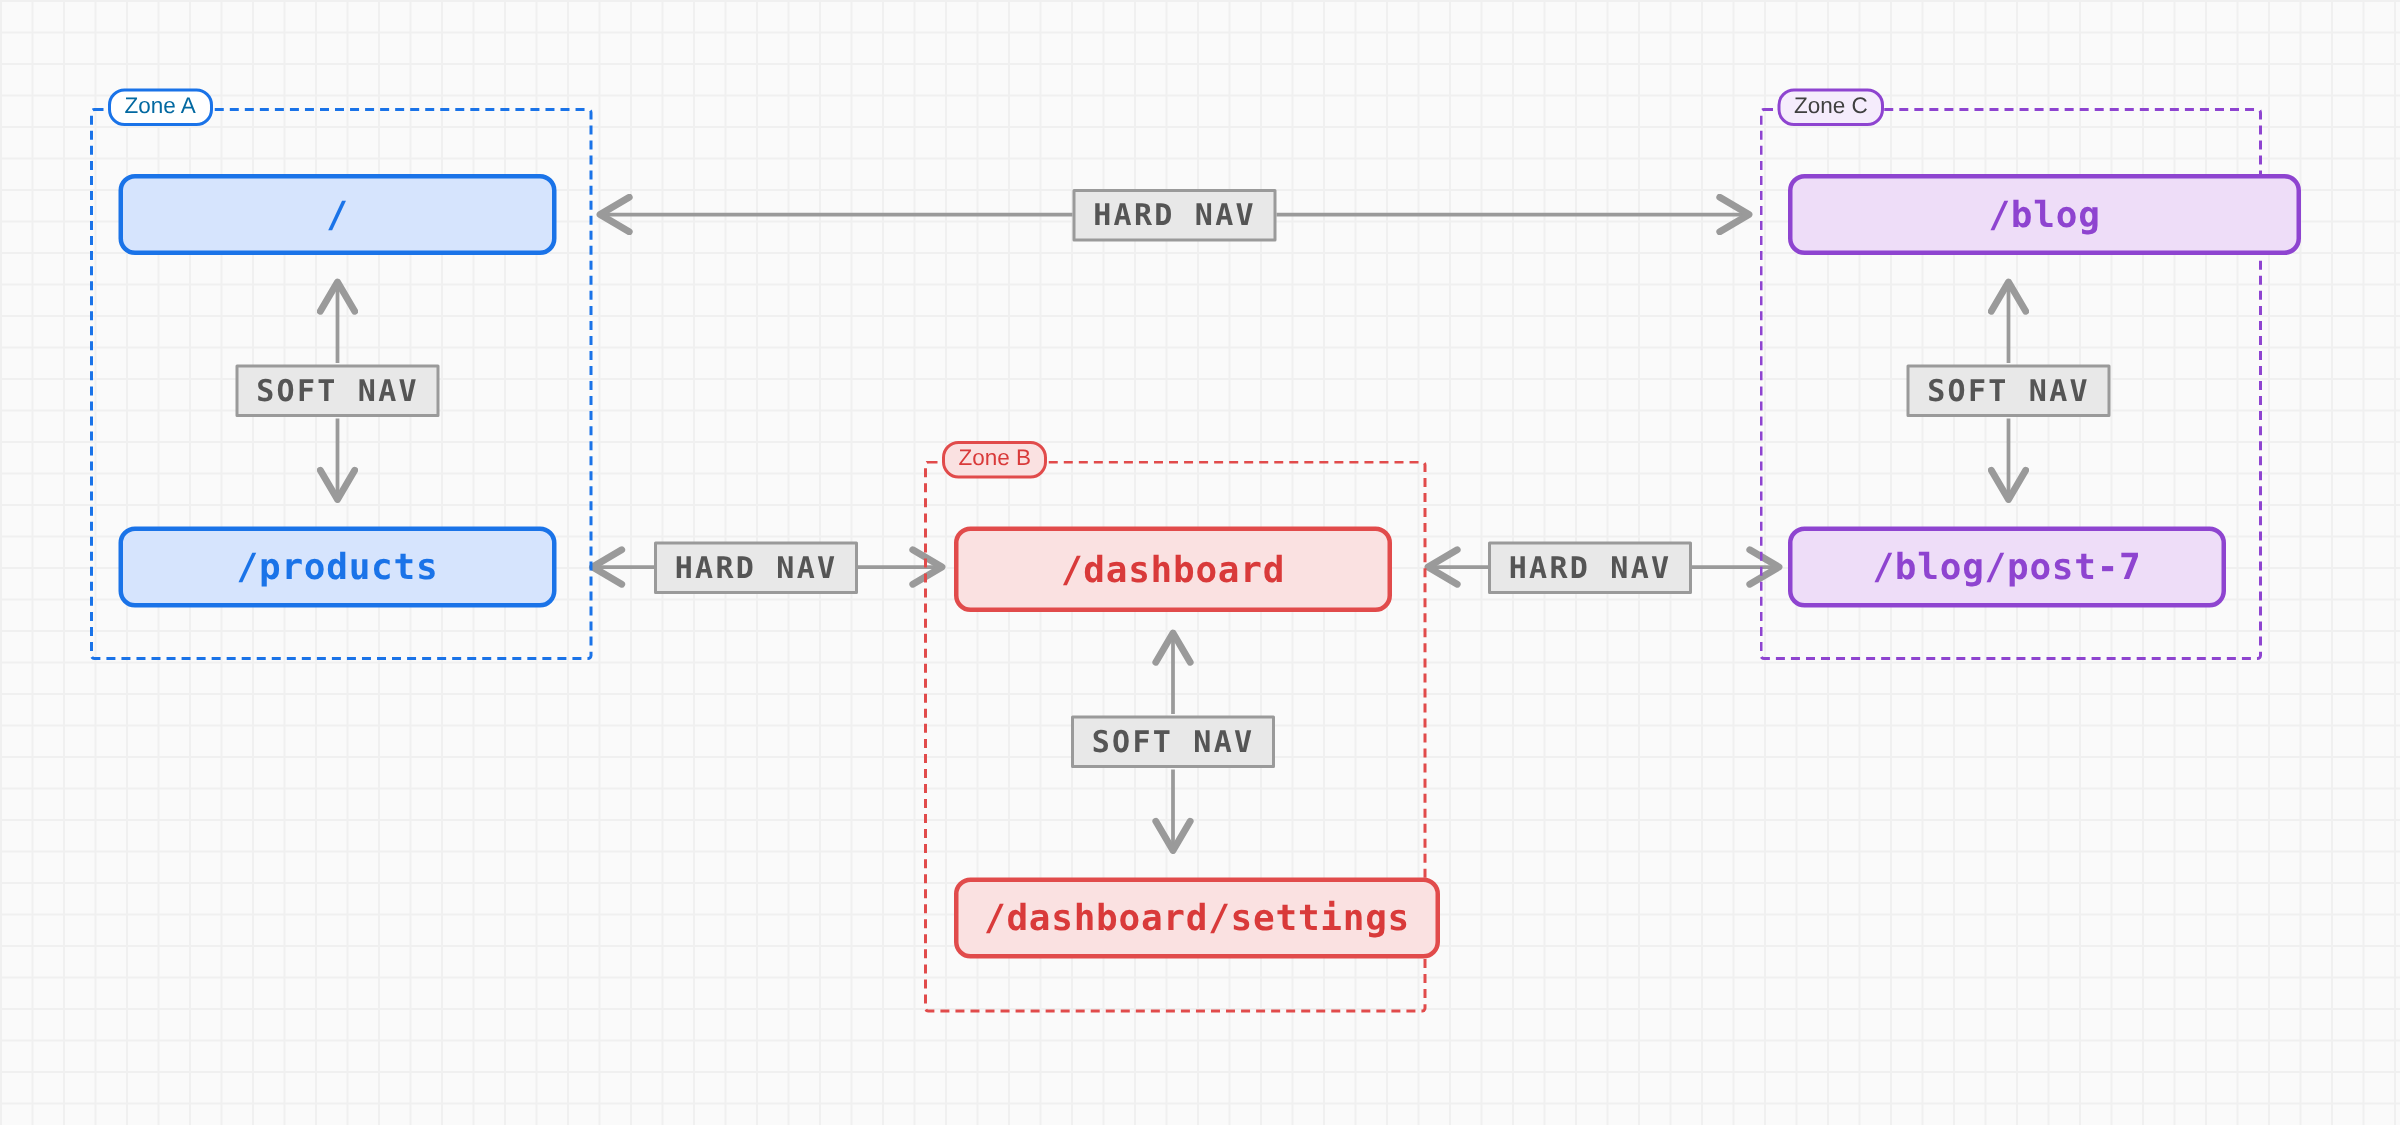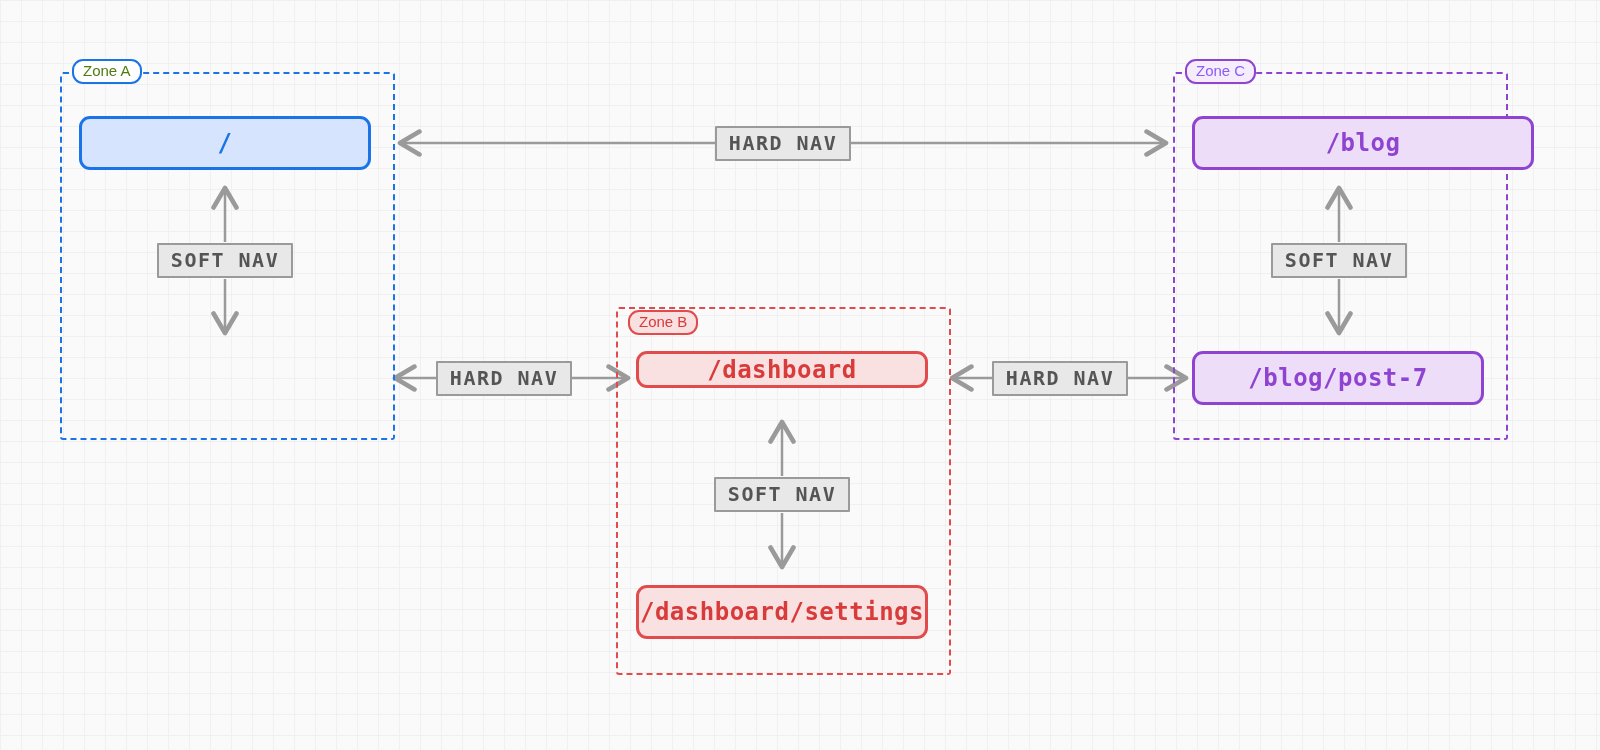--- a/index.html
+++ b/index.html
@@ -132,34 +132,35 @@
       <line x1="782" y1="513" x2="782" y2="567" stroke="#9a9a9a" stroke-width="2.5" marker-end="url(#arrow-open)"></line>
     </g>
 
     <g>
       <line x1="1339" y1="188" x2="1339" y2="242" stroke="#9a9a9a" stroke-width="2.5" marker-start="url(#arrow-open)"></line>
       <line x1="1339" y1="279" x2="1339" y2="333" stroke="#9a9a9a" stroke-width="2.5" marker-end="url(#arrow-open)"></line>
     </g>
   </svg>
 
   <div class="zone" style="left:60px; top:72px; width:335px; height:368px; border-color:#1a73e8;"></div>
-  <div class="zone-label" style="left:72px; top:59px; color:#4d7c0f; border-color:#1a73e8;">Zone A</div>
+  <div class="zone-label" style="left:72px; top:59px; color:#0369a1; border-color:#1a73e8;">Zone A</div>
 
   <div class="node" style="left:79px; top:116px; width:292px; height:54px; border-color:#1a73e8; background:#d6e4fd; color:#1a73e8;">/</div>
 
+  <div class="node" style="left:79px; top:351px; width:292px; height:54px; border-color:#1a73e8; background:#d6e4fd; color:#1a73e8;">/products</div>
 
   <div class="zone" style="left:616px; top:307px; width:335px; height:368px; border-color:#e14b4b;"></div>
-  <div class="zone-label" style="left:628px; top:294px; color:#d93a3a; border-color:#e14b4b; background:#fae1e1;margin-top:16px;">Zone B</div>
+  <div class="zone-label" style="left:628px; top:294px; color:#d93a3a; border-color:#e14b4b; background:#fae1e1;">Zone B</div>
 
-  <div class="node" style="left:636px; top:351px; width:292px; height:37px; border-color:#e14b4b; background:#fae1e1; color:#d93a3a;">/dashboard</div>
+  <div class="node" style="left:636px; top:351px; width:292px; height:57px; border-color:#e14b4b; background:#fae1e1; color:#d93a3a;">/dashboard</div>
 
-  <div class="node" style="left:636px; top:585px; width:292px; height:54px; border-color:#e14b4b; background:#fae1e1; color:#d93a3a;">/dashboard/settings</div>
+  <div class="node" style="left:636px; top:585px; width:324px; height:54px; border-color:#e14b4b; background:#fae1e1; color:#d93a3a;">/dashboard/settings</div>
 
   <div class="zone" style="left:1173px; top:72px; width:335px; height:368px; border-color:#8e44d0;"></div>
-  <div class="zone-label" style="left:1185px; top:59px; color:#8b5cf6; border-color:#8e44d0; background:#f5ecfc;">Zone C</div>
+  <div class="zone-label" style="left:1185px; top:59px; color:#404040; border-color:#8e44d0; background:#f5ecfc;">Zone C</div>
 
   <div class="node" style="left:1192px; top:116px; width:342px; height:54px; border-color:#8e44d0; background:#eeddf8; color:#8e44d0;">/blog</div>
 
   <div class="node" style="left:1192px; top:351px; width:292px; height:54px; border-color:#8e44d0; background:#eeddf8; color:#8e44d0;">/blog/post-7</div>
 
   <div class="edge-label" style="left:715px; top:126px; width:136px; height:35px;">HARD NAV</div>
 
   <div class="edge-label" style="left:157px; top:243px; width:136px; height:35px;">SOFT NAV</div>
 
   <div class="edge-label" style="left:436px; top:361px; width:136px; height:35px;">HARD NAV</div>

